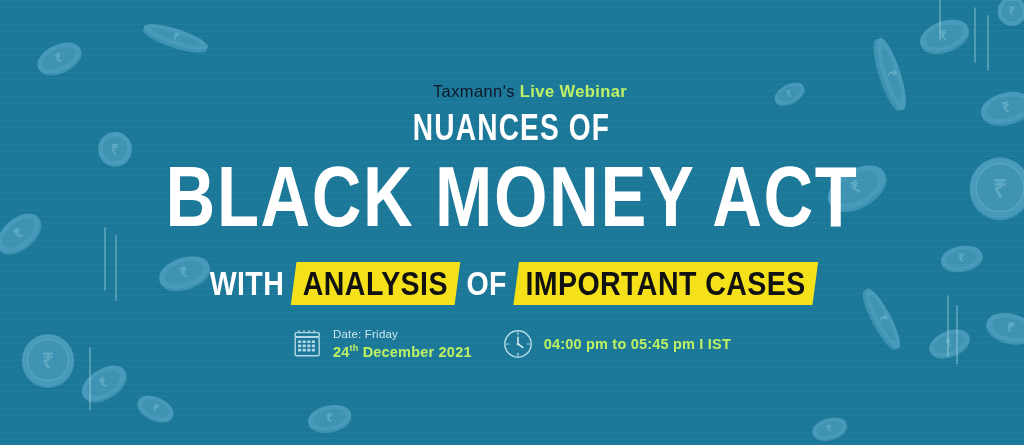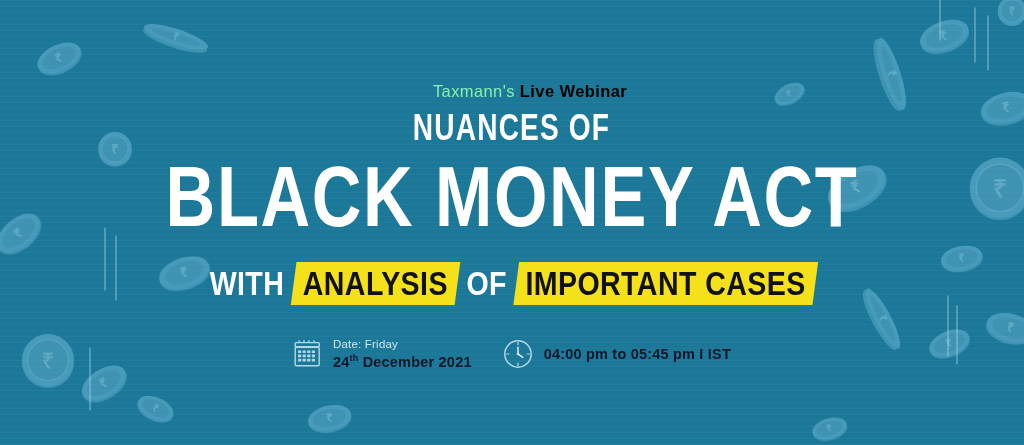--- a/index.html
+++ b/index.html
@@ -46,22 +46,22 @@
   }
 
   
   .eyebrow {
     margin-top:82px;
     font-size:16.5px;
     letter-spacing:0.4px;
     font-weight:400;
     white-space:nowrap;
   }
-  .eyebrow .brand { color:#86efac;margin-left:36px; }
-  .eyebrow .accent { color:#000000; font-weight:600; }
+  .eyebrow .brand { color:#0f172a;margin-left:36px; }
+  .eyebrow .accent { color:#bef264; font-weight:600; }
 
   
   .kicker {
     margin-top:9px;
     color:#ffffff;
     font-size:36px;
     font-weight:700;
     letter-spacing:1.5px;
     line-height:1;
     transform:scaleX(0.78);
@@ -116,37 +116,37 @@
     position:absolute;
     inset:0;
     background:#f5e119;
     transform:skewX(-9deg);
     z-index:-1;
   }
   .hl > span { position:relative; z-index:1; }
 
   
   .meta {
-    margin-top:34px;
+    margin-top:24px;
     display:flex;
     align-items:center;
     gap:30px;
   }
   .meta-item { display:flex; align-items:center; gap:10px; }
   .meta-icon { flex:0 0 auto; display:block; opacity:0.92; }
   .meta-text { display:flex; flex-direction:column; justify-content:center; }
   .meta-label {
     color:#cfe7f0;
     font-size:11.5px;
     font-weight:400;
     line-height:1.35;
     letter-spacing:0.2px;
   }
   .meta-value {
-    color:#0f172a;
+    color:#bef264;
     font-size:14.5px;
     font-weight:700;
     line-height:1.25;
     letter-spacing:0.2px;
     white-space:nowrap;
   }
   .meta-value sup { font-size:9px; vertical-align:super; font-weight:700; }
 </style>
 </head>
 <body>

